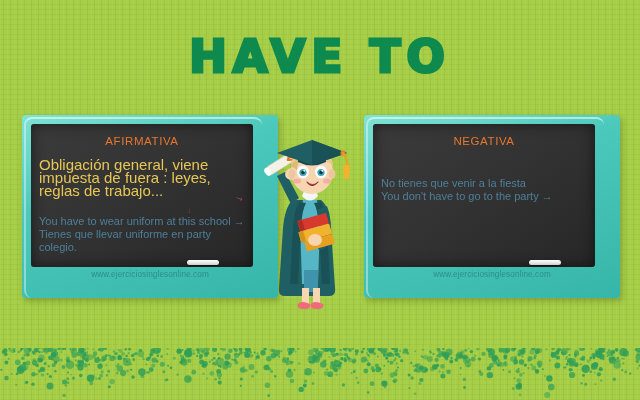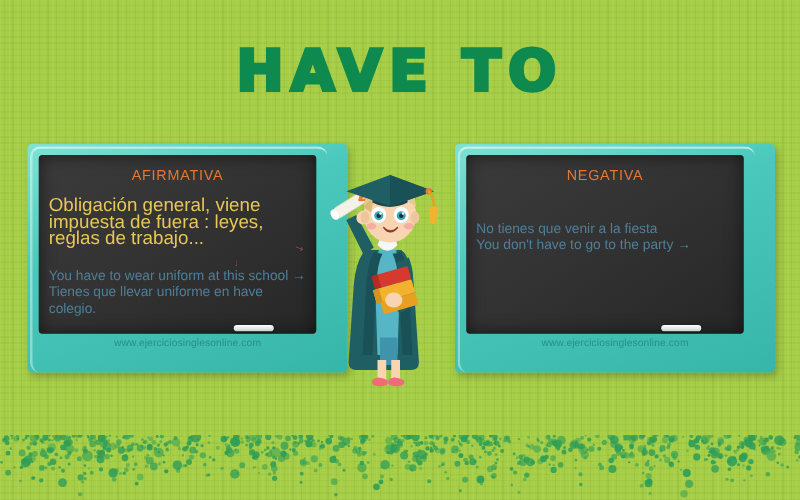--- a/index.html
+++ b/index.html
@@ -177,21 +177,21 @@
   <div id="bg-texture"></div>
 
   <div id="title">HAVE TO</div>
 
   <div class="board" id="board-left">
     <div class="board-surface">
       <div class="board-title">AFIRMATIVA</div>
       <div class="chalk-yellow">Obligación general, viene impuesta de fuera : leyes, reglas de trabajo...</div>
       <div id="left-example">
         <div class="chalk-blue">You have to wear uniform at this school →</div>
-        <div class="chalk-blue">Tienes que llevar  uniforme en have colegio.</div>
+        <div class="chalk-blue">Tienes que llevar  uniforme en party colegio.</div>
       </div>
       <span class="scribble" id="scribble-a">↘</span>
       <span class="scribble" id="scribble-b">↓</span>
       <div class="chalk-stick"></div>
     </div>
     <div class="board-url">www.ejerciciosinglesonline.com</div>
   </div>
 
   <div class="board" id="board-right">
     <div class="board-surface">

